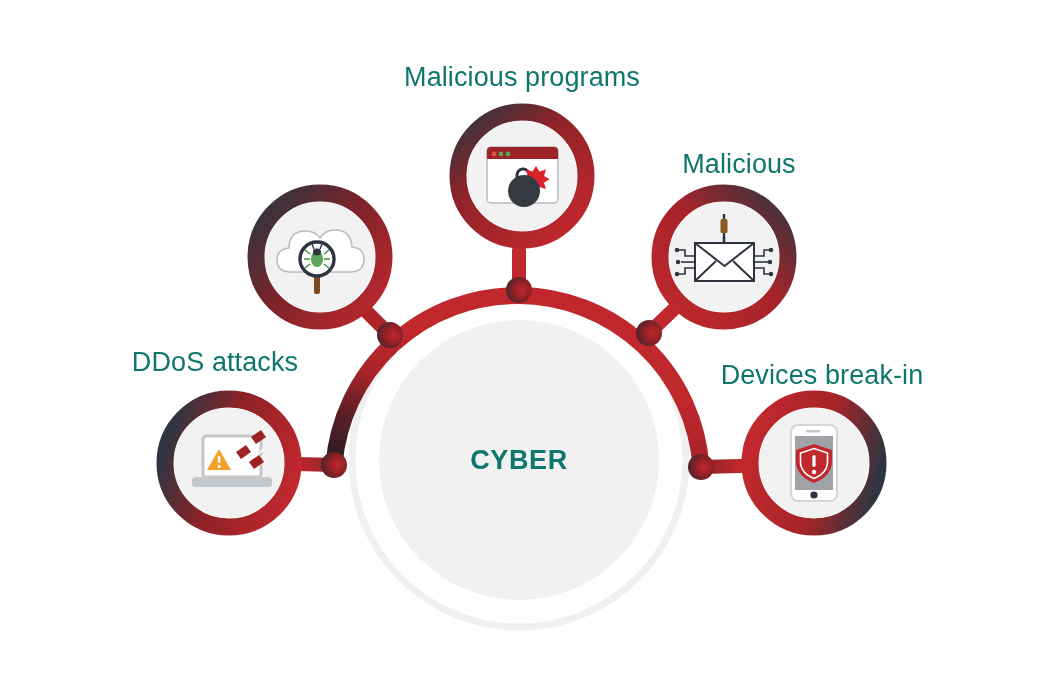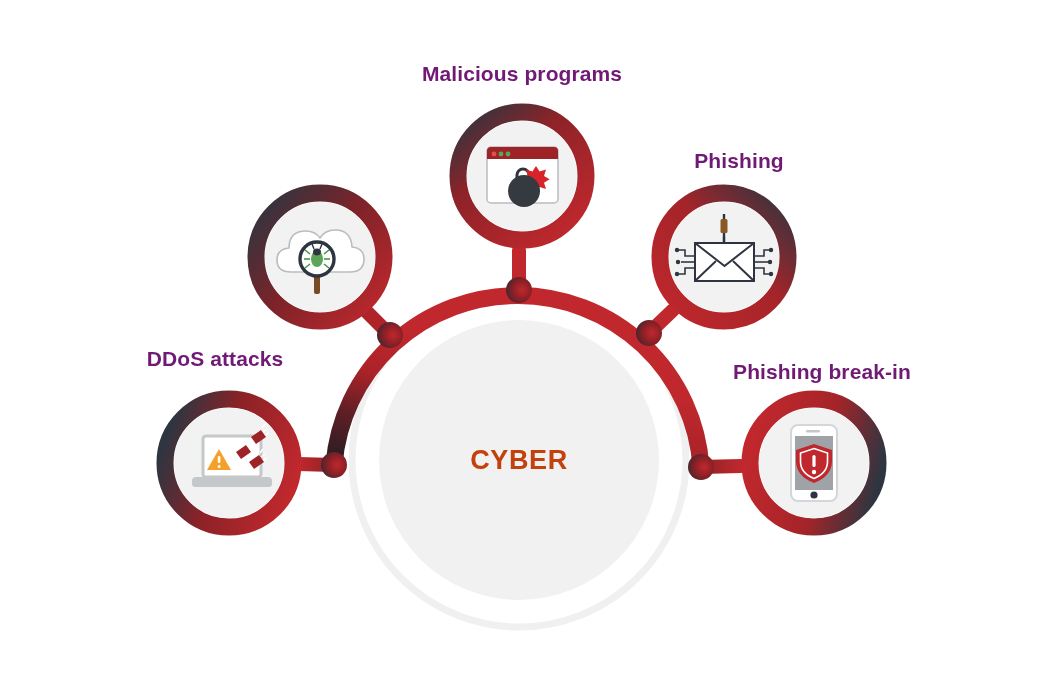--- a/index.html
+++ b/index.html
@@ -22,34 +22,34 @@
   #diagram-svg {
     position: absolute;
     left: 0;
     top: 0;
     width: 1042px;
     height: 695px;
   }
   .node-label {
     position: absolute;
     font-family: "Liberation Sans", sans-serif;
-    font-weight: 700;
-    font-size: 21px;
-    color: #701a75;
+    font-weight: 400;
+    font-size: 27px;
+    color: #0f766e;
     letter-spacing: 0.1px;
     white-space: nowrap;
     transform: translateX(-50%);
   }
   .center-title {
     position: absolute;
     font-family: "Liberation Sans", sans-serif;
     font-weight: bold;
     font-size: 27px;
     line-height: 36px;
-    color: #c2410c;
+    color: #0f766e;
     letter-spacing: 0.6px;
     white-space: nowrap;
     transform: translate(-50%, -50%);
   }
 </style>
 </head>
 <body>
 
 <div id="infographic">
 
@@ -225,17 +225,17 @@
     <circle cx="519" cy="290" r="13" fill="url(#dotGrad)"></circle>
     <circle cx="649" cy="333" r="13" fill="url(#dotGrad)"></circle>
     <circle cx="701" cy="467" r="13" fill="url(#dotGrad)"></circle>
   </svg>
 
   <div class="center-title" style="left:519px; top:460px;">
     <div>CYBER</div>
   </div>
 
   <div class="node-label" style="left:522px; top:62px;">Malicious programs</div>
-  <div class="node-label" style="left:739px; top:149px;">Phishing</div>
+  <div class="node-label" style="left:739px; top:149px;">Malicious</div>
   <div class="node-label" style="left:215px; top:347px;">DDoS attacks</div>
-  <div class="node-label" style="left:822px; top:360px;">Phishing break-in</div>
+  <div class="node-label" style="left:822px; top:360px;">Devices break-in</div>
 
 </div>
 
 </body></html>

